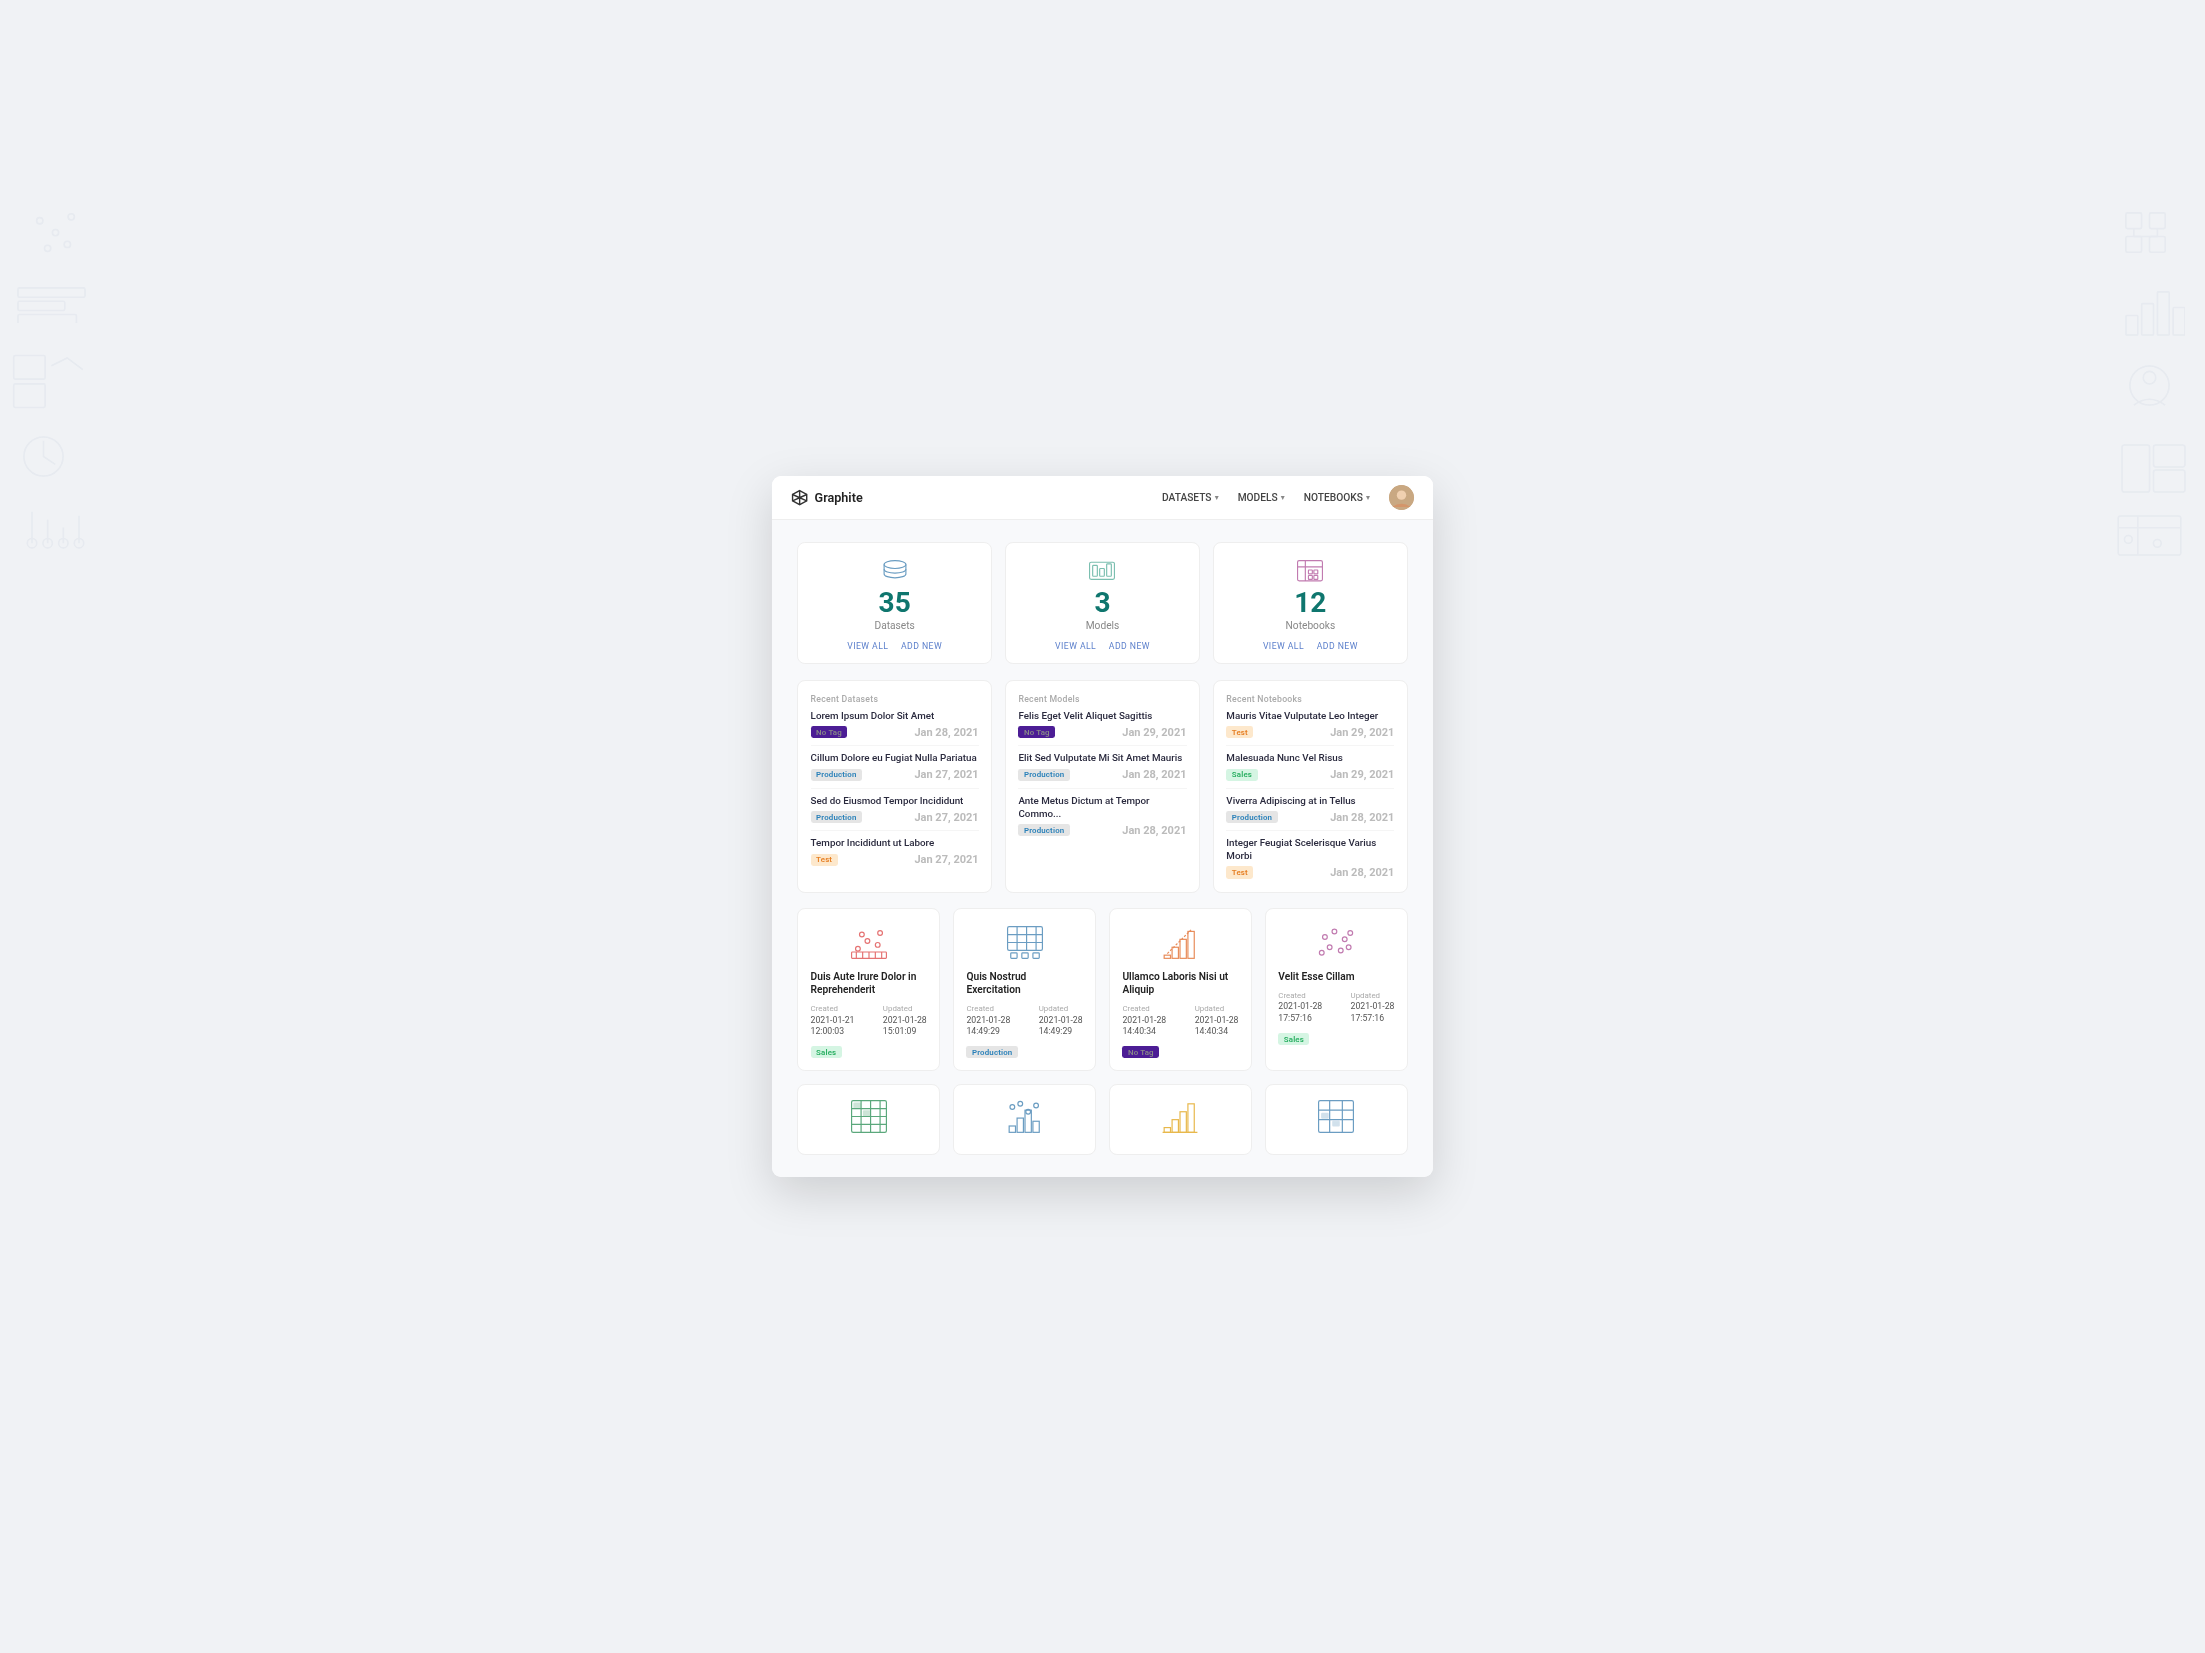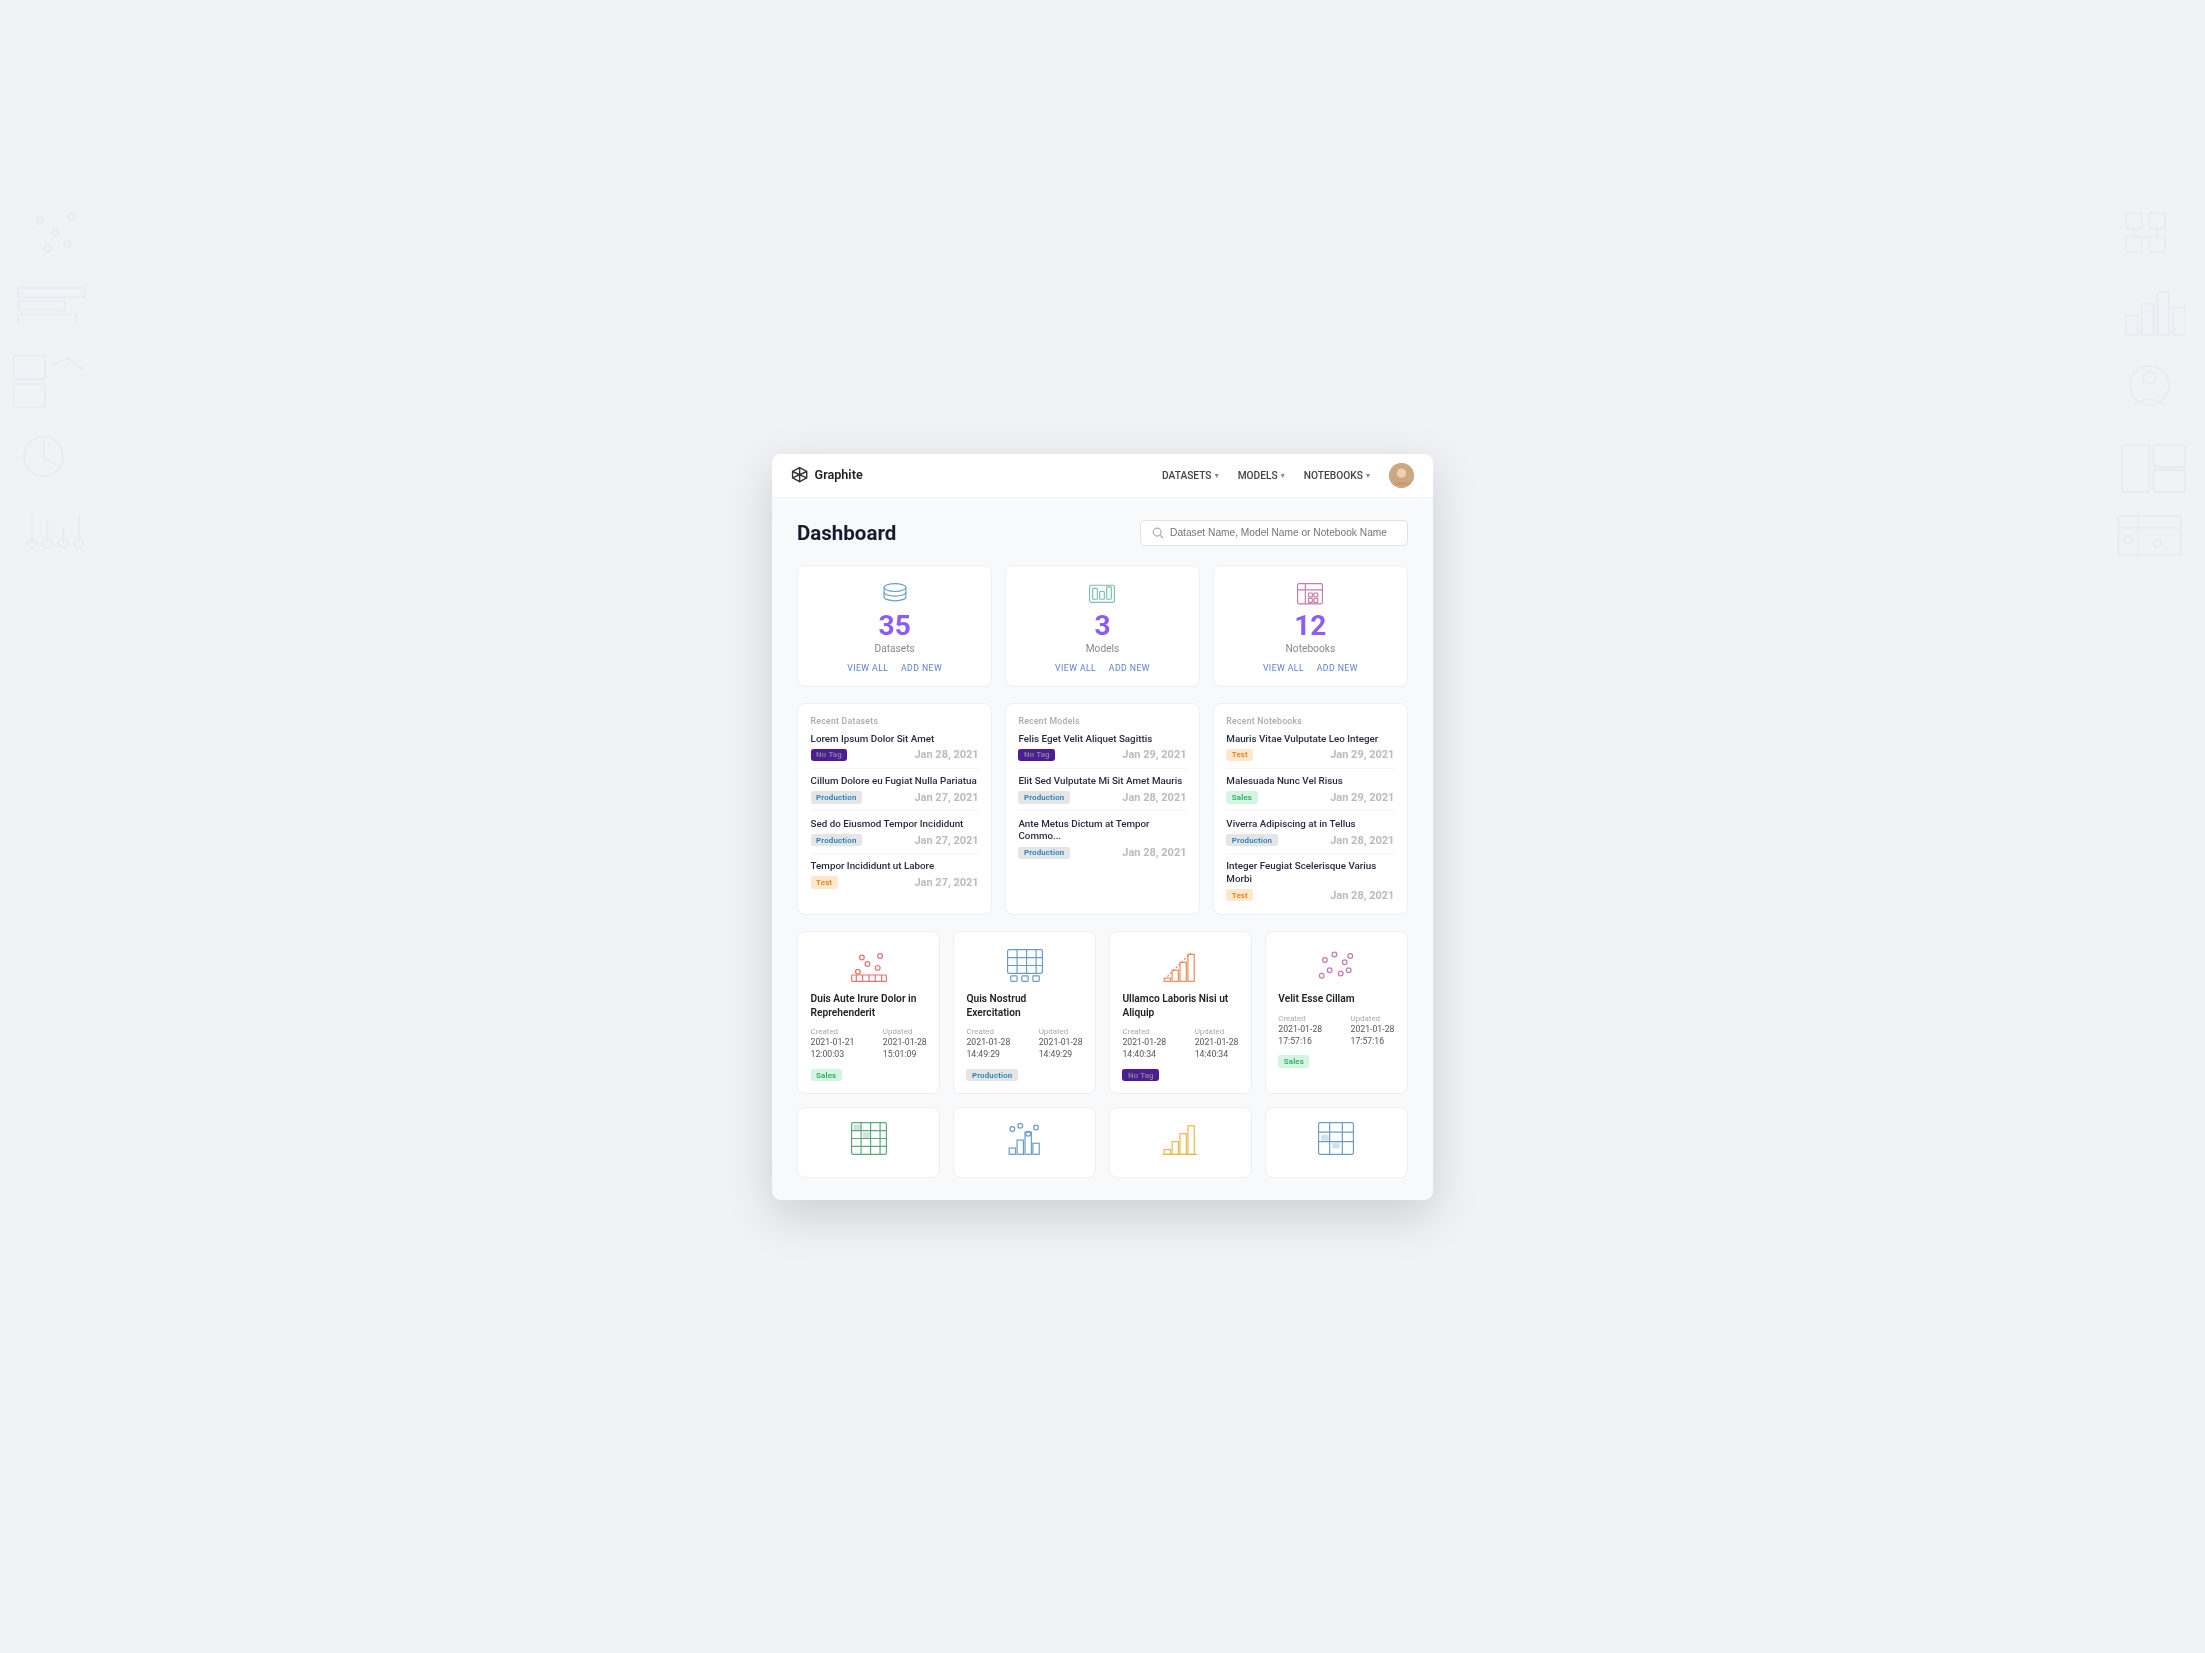--- a/index.html
+++ b/index.html
@@ -126,21 +126,21 @@
       border-radius: 7.9px;
       padding: 15.8px 15.8px 12.6px;
       display: flex;
       flex-direction: column;
       align-items: center;
     }
     .stat-icon { margin-bottom: 6.3px; }
     .stat-number {
       font-size: 28px;
       font-weight: 700;
-      color: #8b5cf6;
+      color: #0f766e;
       line-height: 1;
       margin-bottom: 3.2px;
     }
     .stat-label {
       font-size: 10.2px;
       color: #888;
       margin-bottom: 9.5px;
     }
     .stat-actions {
       display: flex;
@@ -363,30 +363,20 @@
             <circle cx="16" cy="16" r="16" fill="#c9a882"></circle>
             <circle cx="16" cy="13" r="6" fill="#f0d0b0"></circle>
             <path d="M4 28 Q16 20 28 28" fill="#d4956a"></path>
           </svg>
         </div>
       </div>
     </nav>
 
     <div class="main-content">
 
-      <div class="header-row">
-        <h1 class="page-title">Dashboard</h1>
-        <div class="search-bar">
-          <svg class="search-icon-svg" width="11.8" height="11.8" viewBox="0 0 15 15" fill="none" stroke="#aaa" stroke-width="1.5">
-            <circle cx="6.5" cy="6.5" r="5"></circle>
-            <line x1="10.5" y1="10.5" x2="14" y2="14"></line>
-          </svg>
-          <input class="search-input" type="text" placeholder="Dataset Name, Model Name or Notebook Name" style="">
-        </div>
-      </div>
 
       <div class="stats-row">
 
         <div class="stat-card">
           <div class="stat-icon">
             <svg width="28" height="23.6" viewBox="0 0 36 30" fill="none" stroke="#6b9dc2" stroke-width="1.5">
               <ellipse cx="18" cy="7" rx="14" ry="5"></ellipse>
               <path d="M4 7 v6 c0 2.8 6.3 5 14 5s14-2.2 14-5 V7"></path>
               <path d="M4 13 v6 c0 2.8 6.3 5 14 5s14-2.2 14-5 v-6"></path>
             </svg>

